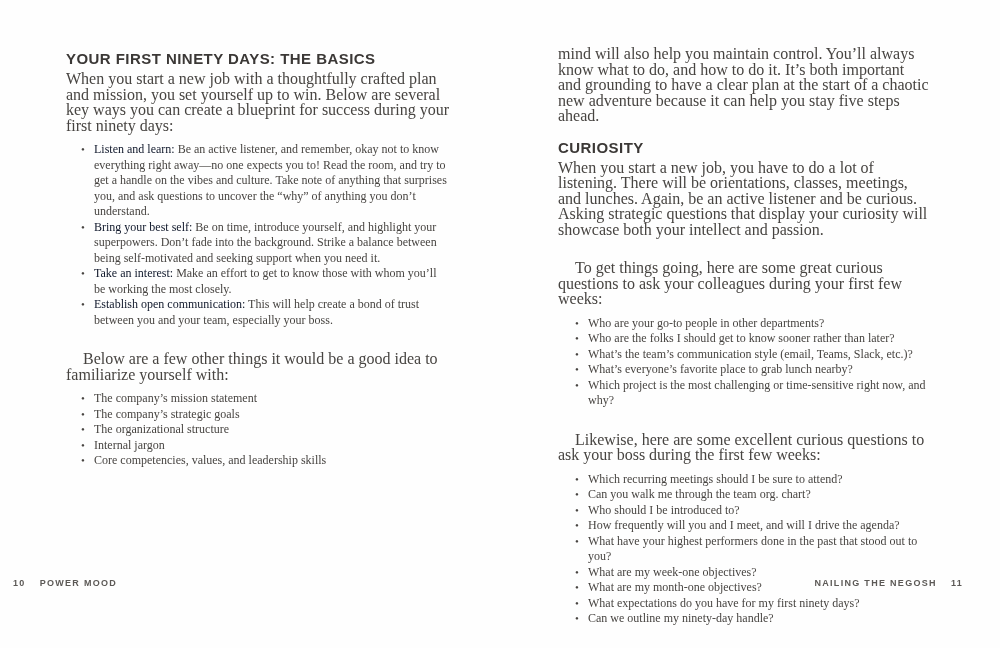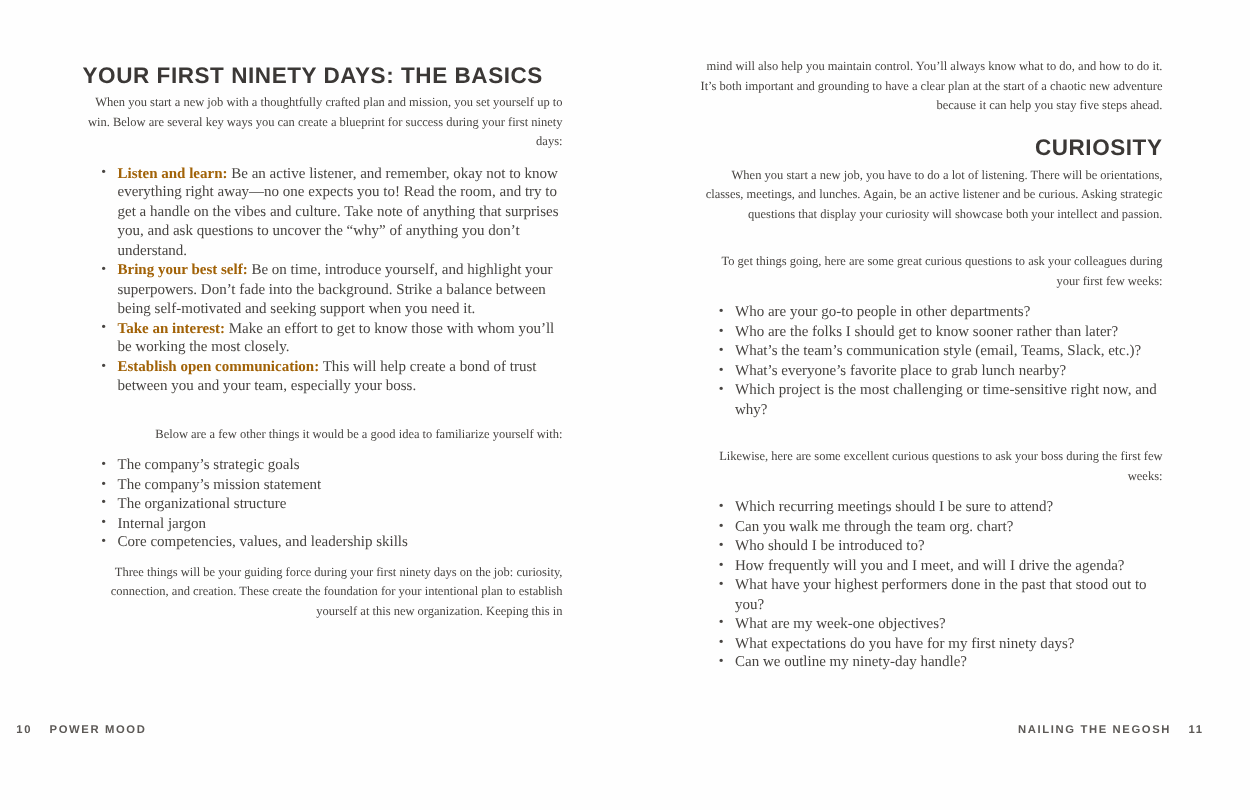--- a/index.html
+++ b/index.html
@@ -13,54 +13,53 @@
     font-family: "Liberation Serif", serif;
     color: #474441;
   }
   .page { position: absolute; }
   .page-left  { left: 66px;  top: 50px; width: 384px; }
   .page-right { left: 558px; top: 46px; width: 372px; }
 
   .section-heading {
     font-family: "Liberation Sans", sans-serif;
     font-weight: 700;
-    font-size: 18px;
+    font-size: 15px;
     letter-spacing: 0.45px;
     color: #3b3836;
     margin: 0 0 4px 0;
   }
-  .section-heading.spaced { margin-top: 15px; text-align: right; }
+  .section-heading.spaced { margin-top: 15px; }
 
   p.body {
     margin: 0;
-    font-size: 10px;
+    font-size: 16px;
     line-height: 15.5px;
     color: #474441;
-    text-align: right;
   }
   p.body.indent { text-indent: 17px; margin-top: 23px; }
 
   ul.bullets {
     list-style: none;
     margin: 9px 0 9px 0;
     padding: 0 0 0 28px;
     font-size: 12px;
     line-height: 15.5px;
   }
   .page-right ul.bullets { padding-left: 30px; }
   ul.bullets li { position: relative; margin: 0; }
   ul.bullets li::before {
     content: "\2022";
     position: absolute;
     left: -13px;
     top: 0;
     font-size: 11px;
     color: #474441;
   }
-  ul.bullets li strong { font-weight: 700; color: #a16207; }
+  ul.bullets li strong { font-weight: 400; color: #0f172a; }
 
   .footer {
     position: absolute;
     top: 578px;
     font-family: "Liberation Sans", sans-serif;
     font-size: 9px;
     font-weight: 600;
     letter-spacing: 1.3px;
     color: #5c5956;
     white-space: nowrap;
@@ -82,28 +81,27 @@
     <ul class="bullets">
       <li><strong>Listen and learn:</strong> <span>Be an active listener, and remember, okay not to know everything right away—no one expects you to! Read the room, and try to get a handle on the vibes and culture. Take note of anything that surprises you, and ask questions to uncover the “why” of anything you don’t understand.</span></li>
       <li><strong>Bring your best self:</strong> <span>Be on time, introduce yourself, and highlight your superpowers. Don’t fade into the background. Strike a balance between being self-motivated and seeking support when you need it.</span></li>
       <li><strong>Take an interest:</strong> <span>Make an effort to get to know those with whom you’ll be working the most closely.</span></li>
       <li><strong>Establish open communication:</strong> <span>This will help create a bond of trust between you and your team, especially your boss.</span></li>
     </ul>
 
     <p class="body indent">Below are a few other things it would be a good idea to familiarize yourself with:</p>
 
     <ul class="bullets">
+      <li>The company’s mission statement</li>
       <li>The company’s strategic goals</li>
-      <li>The company’s mission statement</li>
       <li>The organizational structure</li>
       <li>Internal jargon</li>
       <li>Core competencies, values, and leadership skills</li>
     </ul>
 
-    <p class="body">Three things will be your guiding force during your first ninety days on the job: curiosity, connection, and creation. These create the foundation for your intentional plan to establish yourself at this new organization. Keeping this in</p>
   </div>
 
   <div class="page page-right">
     <p class="body">mind will also help you maintain control. You’ll always know what to do, and how to do it. It’s both important and grounding to have a clear plan at the start of a chaotic new adventure because it can help you stay five steps ahead.</p>
 
     <h2 class="section-heading spaced">CURIOSITY</h2>
     <p class="body">When you start a new job, you have to do a lot of listening. There will be orientations, classes, meetings, and lunches. Again, be an active listener and be curious. Asking strategic questions that display your curiosity will showcase both your intellect and passion.</p>
     <p class="body indent">To get things going, here are some great curious questions to ask your colleagues during your first few weeks:</p>
 
     <ul class="bullets">
@@ -116,20 +114,21 @@
 
     <p class="body indent">Likewise, here are some excellent curious questions to ask your boss during the first few weeks:</p>
 
     <ul class="bullets">
       <li>Which recurring meetings should I be sure to attend?</li>
       <li>Can you walk me through the team org. chart?</li>
       <li>Who should I be introduced to?</li>
       <li>How frequently will you and I meet, and will I drive the agenda?</li>
       <li>What have your highest performers done in the past that stood out to you?</li>
       <li>What are my week-one objectives?</li>
+      <li>What are my month-one objectives?</li>
       <li>What expectations do you have for my first ninety days?</li>
       <li>Can we outline my ninety-day handle?</li>
     </ul>
   </div>
 
   <div class="footer footer-left">
     <span class="pagenum">10</span><span class="runhead">POWER MOOD</span>
   </div>
   <div class="footer footer-right">
     <span class="runhead">NAILING THE NEGOSH</span><span class="pagenum">11</span>

